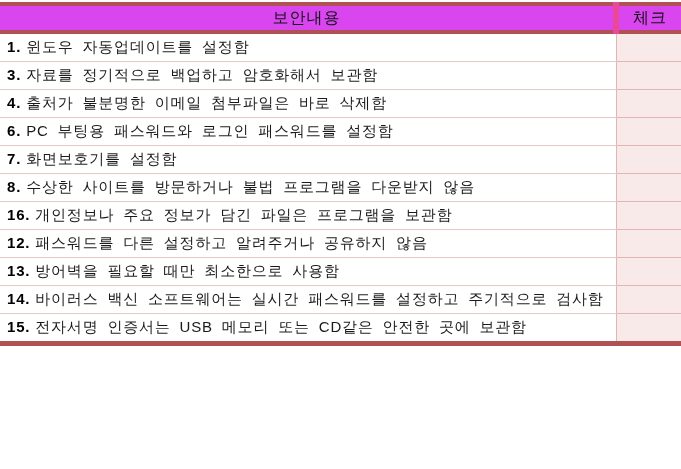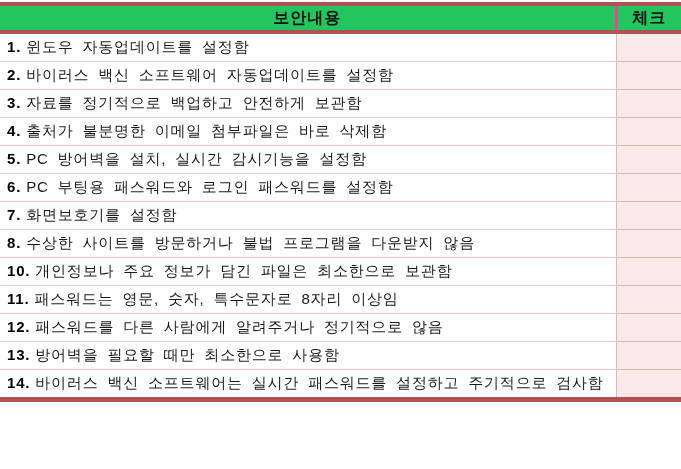--- a/index.html
+++ b/index.html
@@ -20,33 +20,33 @@
   table.sec-table {
     width: 681px;
     border-collapse: collapse;
     table-layout: fixed;
   }
   table.sec-table col.col-content { width: 616px; }
   table.sec-table col.col-check   { width: 65px; }
 
   
   tr.header-row th {
-    background: #22c55e;
+    background: #d946ef;
     border-top: 4px solid #b05254;
     border-bottom: 4px solid #b05254;
     height: 24px;
     padding: 0;
     font-size: 16px;
-    font-weight: bold;
+    font-weight: normal;
     color: #111111;
     letter-spacing: 1px;
     vertical-align: middle;
   }
   tr.header-row th.check-head {
-    border-left: 3px solid #ec4899;
+    border-left: 6px solid #ec4899;
   }
 
   
   tr.item-row td {
     height: 27px;
     padding: 0;
     vertical-align: middle;
     font-size: 15px;
     color: #1a1a1a;
     margin-top: 28px;
@@ -89,62 +89,54 @@
         <th>보안내용</th>
         <th class="check-head">체크</th>
       </tr>
     </thead>
     <tbody>
       <tr class="item-row">
         <td class="content-cell"><span class="num">1.</span><span>윈도우 자동업데이트를 설정함</span></td>
         <td class="check-cell"></td>
       </tr>
       <tr class="item-row">
-        <td class="content-cell"><span class="num">2.</span><span>바이러스 백신 소프트웨어 자동업데이트를 설정함</span></td>
-        <td class="check-cell"></td>
-      </tr>
-      <tr class="item-row">
-        <td class="content-cell"><span class="num">3.</span><span>자료를 정기적으로 백업하고 안전하게 보관함</span></td>
+        <td class="content-cell"><span class="num">3.</span><span>자료를 정기적으로 백업하고 암호화해서 보관함</span></td>
         <td class="check-cell"></td>
       </tr>
       <tr class="item-row">
         <td class="content-cell"><span class="num">4.</span><span>출처가 불분명한 이메일 첨부파일은 바로 삭제함</span></td>
-        <td class="check-cell"></td>
-      </tr>
-      <tr class="item-row">
-        <td class="content-cell"><span class="num">5.</span><span>PC 방어벽을 설치, 실시간 감시기능을 설정함</span></td>
         <td class="check-cell"></td>
       </tr>
       <tr class="item-row">
         <td class="content-cell"><span class="num">6.</span><span>PC 부팅용 패스워드와 로그인 패스워드를 설정함</span></td>
         <td class="check-cell"></td>
       </tr>
       <tr class="item-row">
         <td class="content-cell"><span class="num">7.</span><span>화면보호기를 설정함</span></td>
         <td class="check-cell"></td>
       </tr>
       <tr class="item-row">
         <td class="content-cell"><span class="num">8.</span><span>수상한 사이트를 방문하거나 불법 프로그램을 다운받지 않음</span></td>
         <td class="check-cell"></td>
       </tr>
       <tr class="item-row">
-        <td class="content-cell"><span class="num">10.</span><span>개인정보나 주요 정보가 담긴 파일은 최소한으로 보관함</span></td>
+        <td class="content-cell"><span class="num">16.</span><span>개인정보나 주요 정보가 담긴 파일은 프로그램을 보관함</span></td>
         <td class="check-cell"></td>
       </tr>
       <tr class="item-row">
-        <td class="content-cell"><span class="num">11.</span><span>패스워드는 영문, 숫자, 특수문자로 8자리 이상임</span></td>
-        <td class="check-cell"></td>
-      </tr>
-      <tr class="item-row">
-        <td class="content-cell"><span class="num">12.</span><span>패스워드를 다른 사람에게 알려주거나 정기적으로 않음</span></td>
+        <td class="content-cell"><span class="num">12.</span><span>패스워드를 다른 설정하고 알려주거나 공유하지 않음</span></td>
         <td class="check-cell"></td>
       </tr>
       <tr class="item-row">
         <td class="content-cell"><span class="num">13.</span><span>방어벽을 필요할 때만 최소한으로 사용함</span></td>
         <td class="check-cell"></td>
       </tr>
       <tr class="item-row">
         <td class="content-cell"><span class="num">14.</span><span>바이러스 백신 소프트웨어는 실시간 패스워드를 설정하고 주기적으로 검사함</span></td>
         <td class="check-cell"></td>
       </tr>
+      <tr class="item-row">
+        <td class="content-cell"><span class="num">15.</span><span>전자서명 인증서는 USB 메모리 또는 CD같은 안전한 곳에 보관함</span></td>
+        <td class="check-cell"></td>
+      </tr>
     </tbody>
   </table>
 </div>
 
 </body></html>

